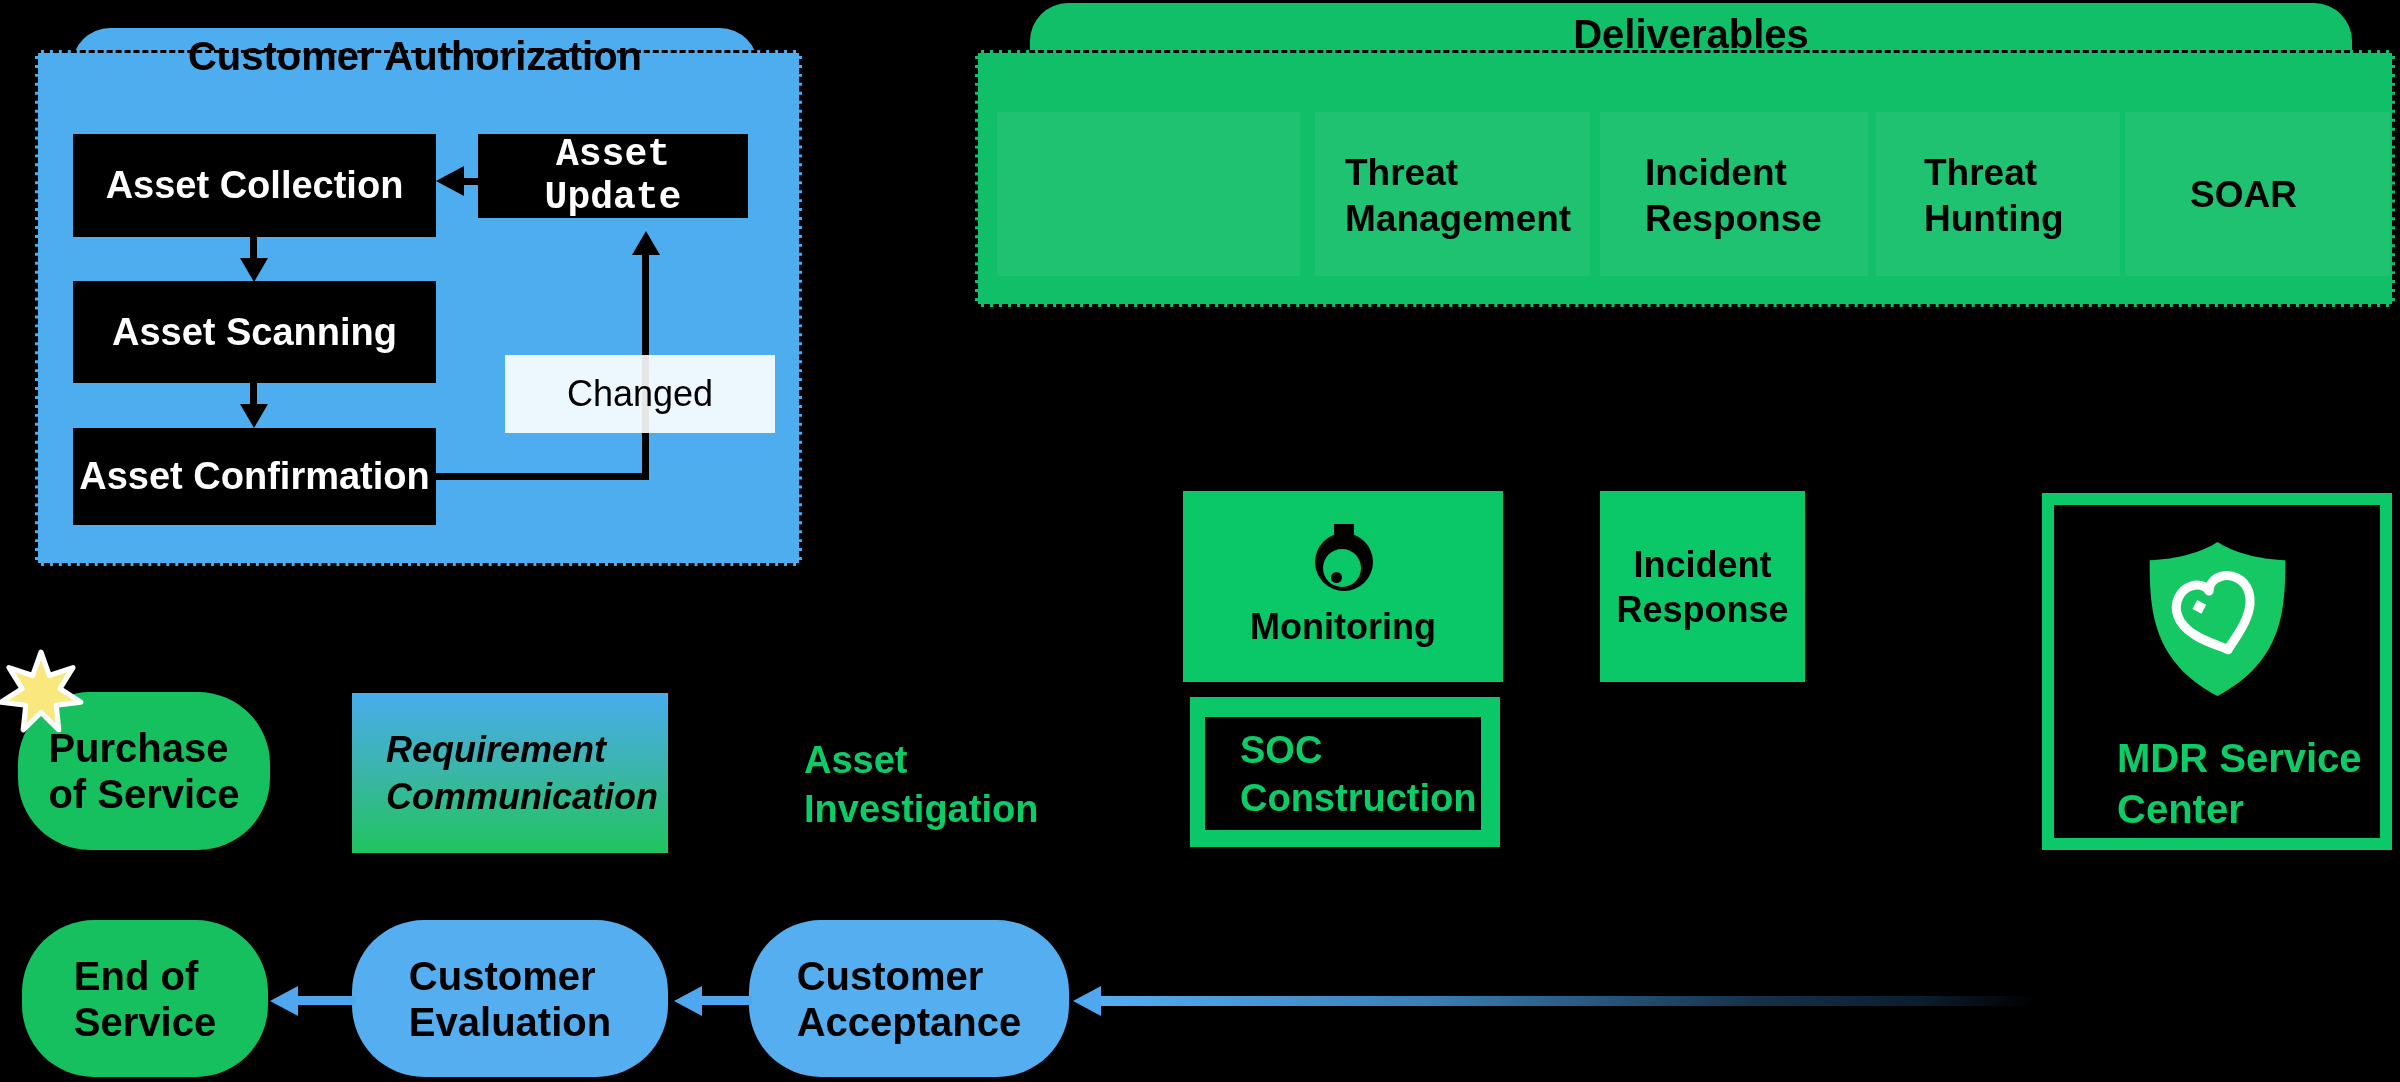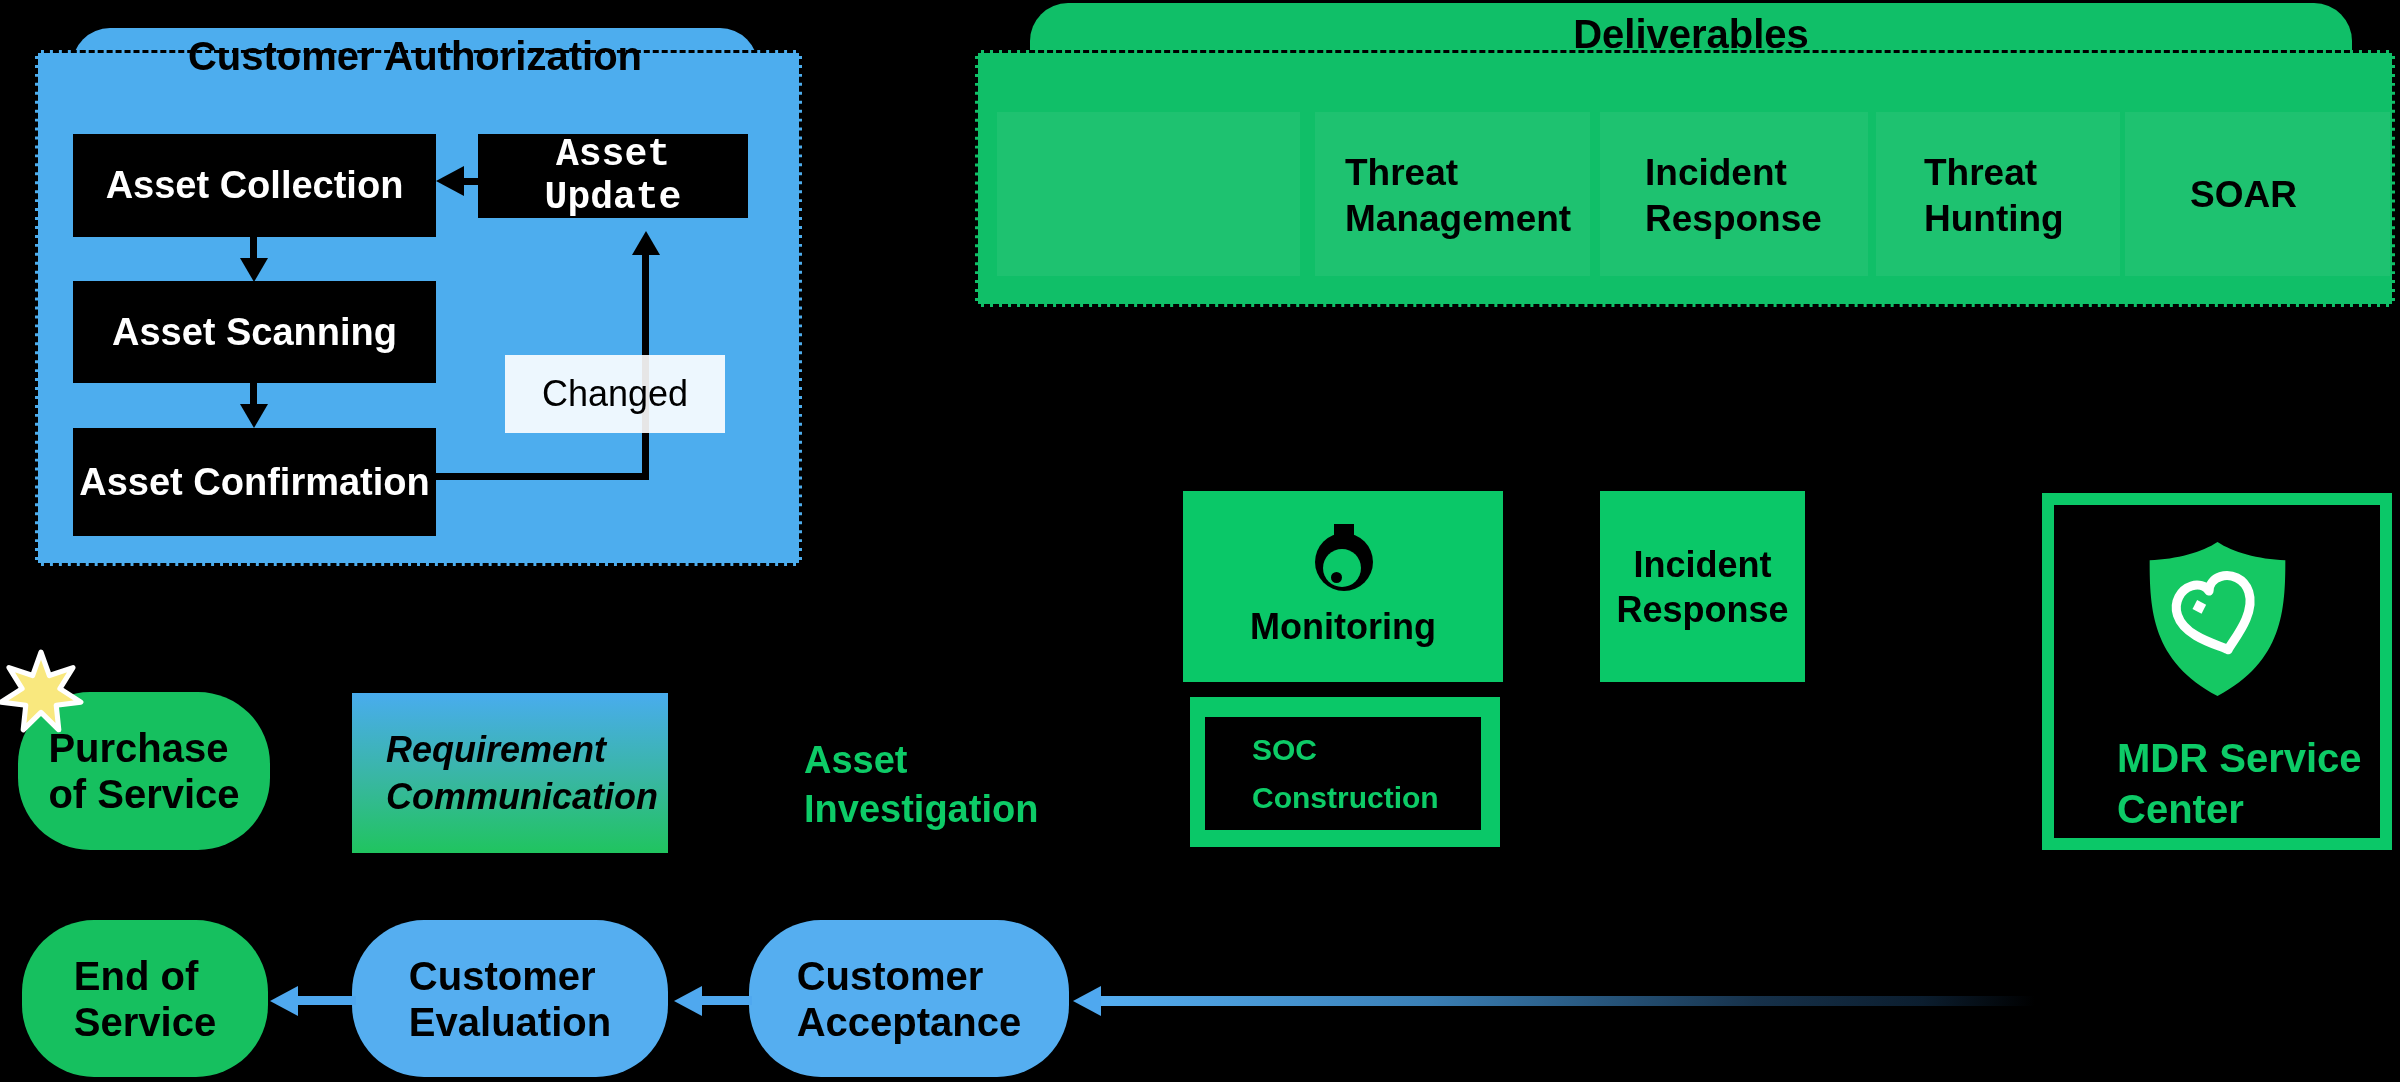--- a/index.html
+++ b/index.html
@@ -80,23 +80,23 @@
   <div class="vline" style="left:250px;top:383px;height:24px;"></div>
   <div class="tri tri-down-black" style="left:240px;top:404px;"></div>
 
   <div class="hline" style="left:433px;top:473px;width:216px;"></div>
   <div class="vline" style="left:642px;top:254px;height:226px;"></div>
   <div class="tri tri-up-black" style="left:632px;top:231px;"></div>
 
   <div class="auth-node" style="left:73px;top:134px;width:363px;height:103px;">Asset Collection</div>
   <div class="auth-node" style="left:478px;top:134px;width:270px;height:84px;font-family:Liberation Mono, monospace;">Asset Update</div>
   <div class="auth-node" style="left:73px;top:281px;width:363px;height:102px;">Asset Scanning</div>
-  <div class="auth-node" style="left:73px;top:428px;width:363px;height:108px;">Asset Confirmation</div>
+  <div class="auth-node" style="left:73px;top:428px;width:363px;height:97px;">Asset Confirmation</div>
 
-  <div class="changed-box" style="left:505px;top:355px;width:220px;height:78px;">Changed</div>
+  <div class="changed-box" style="left:505px;top:355px;width:270px;height:78px;">Changed</div>
 
   <div class="panel-tab deliv-green" style="left:1030px;top:3px;width:1322px;height:82px;"></div>
   <div class="panel-body deliv-green" style="left:975px;top:50px;width:1420px;height:257px;"></div>
   <div class="panel-title" style="left:1030px;top:12px;width:1322px;">Deliverables</div>
 
   <div class="deliv-band" style="left:997px;top:112px;width:303px;height:164px;"></div>
   <div class="deliv-band" style="left:1315px;top:112px;width:275px;height:164px;"></div>
   <div class="deliv-band" style="left:1600px;top:112px;width:268px;height:164px;"></div>
   <div class="deliv-band" style="left:1876px;top:112px;width:244px;height:164px;"></div>
   <div class="deliv-band" style="left:2125px;top:112px;width:265px;height:164px;"></div>
@@ -116,21 +116,21 @@
   <div class="mon-dot" style="left:1331px;top:572px;"></div>
   <div class="abs center-label" style="left:1183px;top:604px;width:320px;">Monitoring</div>
 
   <div class="green-box" style="left:1600px;top:491px;width:205px;height:191px;display:flex;align-items:center;justify-content:center;">
     <span class="center-label">Incident
 Response</span>
   </div>
 
   <div class="soc-outer" style="left:1190px;top:697px;width:310px;height:150px;"></div>
   <div class="soc-inner" style="left:1205px;top:717px;width:276px;height:113px;display:flex;align-items:center;">
-    <span class="green-text" style="font-size:30px;line-height:48px;padding-left:47px;">SOC
+    <span class="green-text" style="font-size:38px;line-height:48px;padding-left:35px;">SOC
 Construction</span>
   </div>
 
   <div class="mdr-box" style="left:2042px;top:493px;width:350px;height:357px;"></div>
   <svg class="abs" style="left:2140px;top:538px;" width="155" height="162" viewBox="0 0 150 160">
     <path d="M75 4 C90 14 115 21 142 22 C142 70 140 122 75 156 C10 122 8 70 8 22 C35 21 60 14 75 4 Z" fill="#15C863"></path>
     <g transform="rotate(-18 75 78)">
       <path d="M75 112 C70 106 38 88 38 64 C38 50 49 41 60 41 C67 41 73 45 75 51 C77 45 83 41 90 41 C101 41 112 50 112 64 C112 88 80 106 75 112 Z" fill="none" stroke="#FFFFFF" stroke-width="9" stroke-linejoin="round" stroke-linecap="round"></path>
       <rect x="56" y="58" width="10" height="10" fill="#FFFFFF" transform="rotate(45 61 63)"></rect>
     </g>

